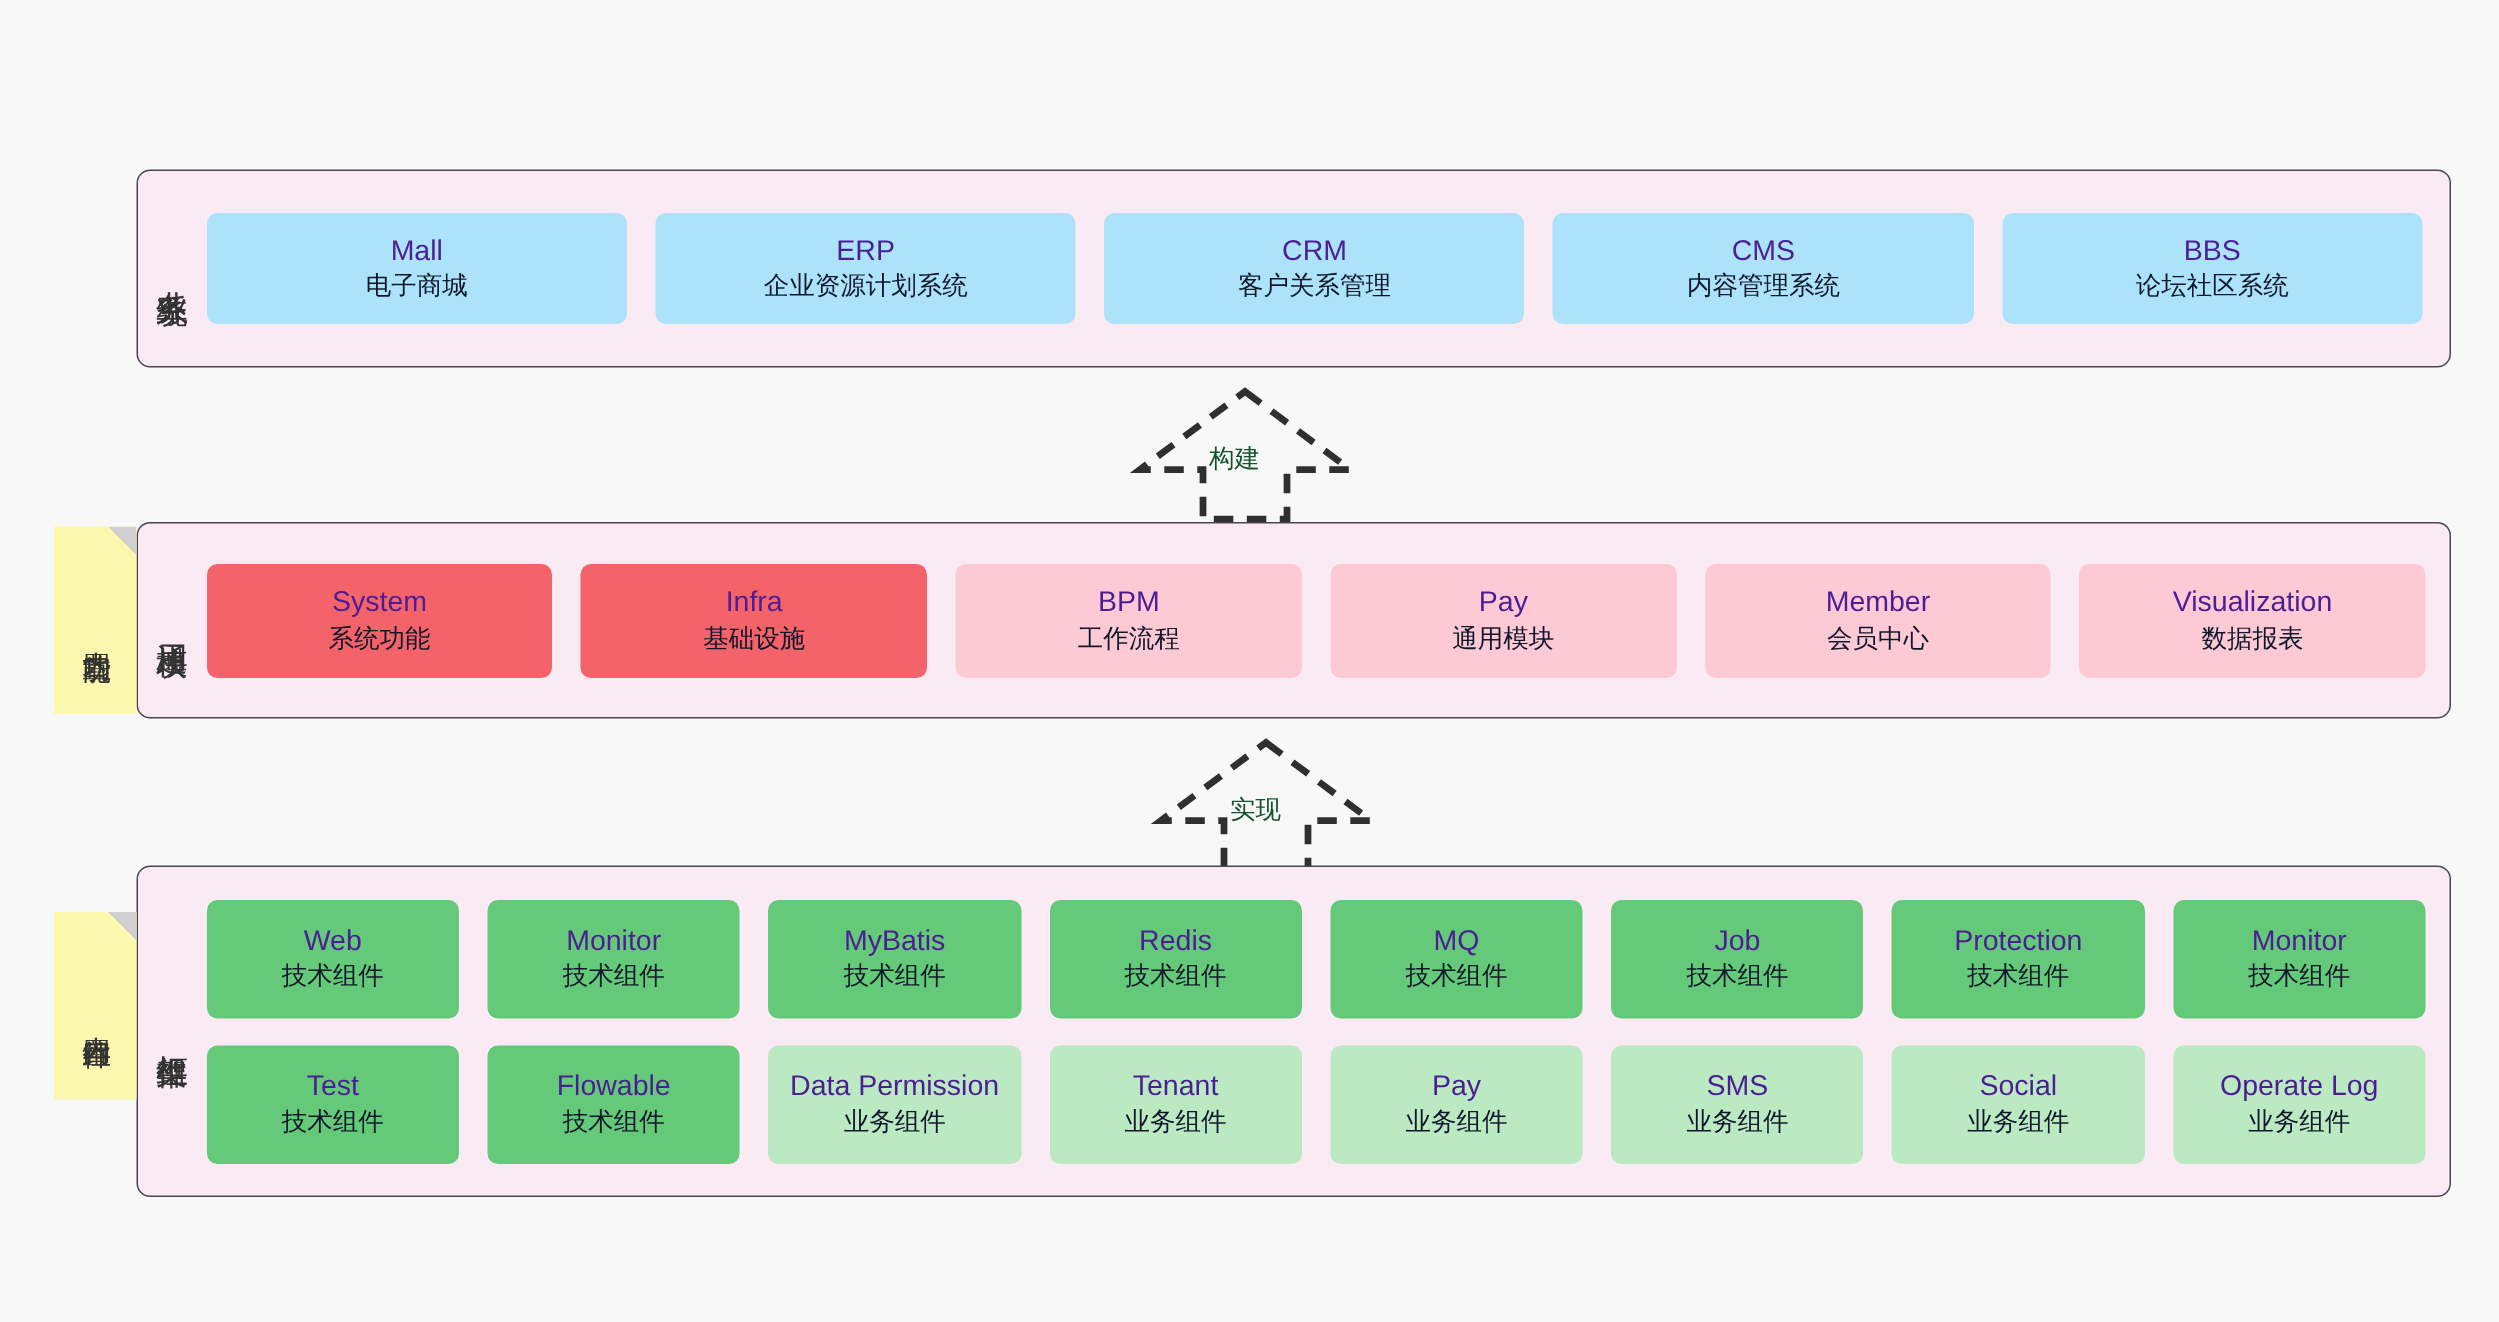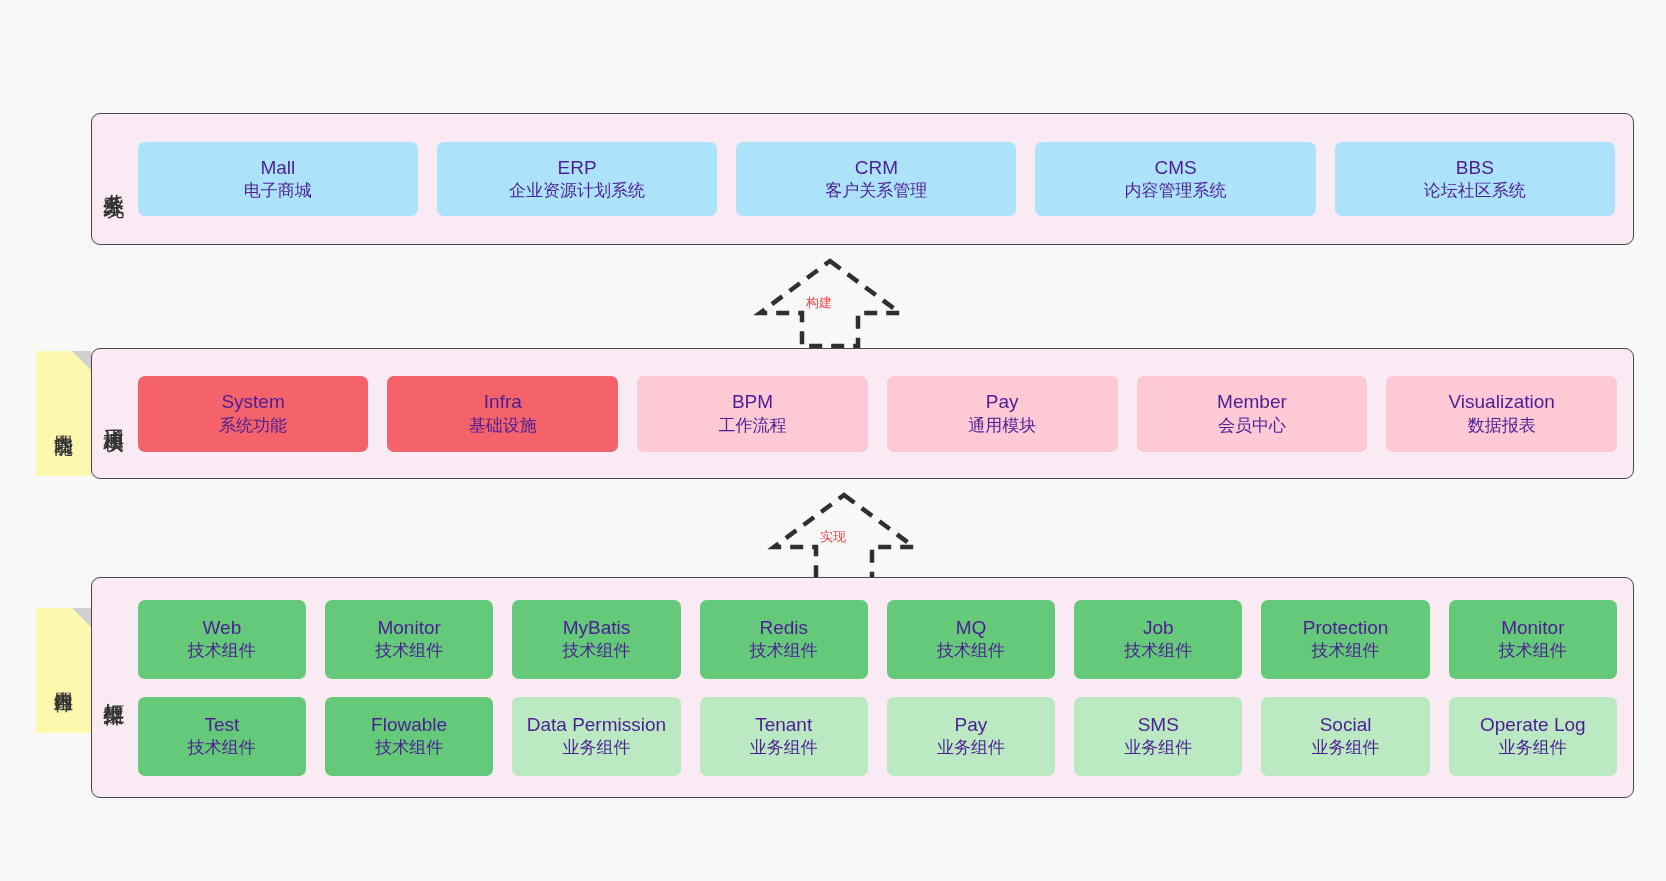--- a/index.html
+++ b/index.html
@@ -78,21 +78,21 @@
     line-height: 1.28;
     box-sizing: border-box;
     padding: 4px 6px;
   }
   .node .n-title {
     font-size: 19px;
     color: #4c1d95;
   }
   .node .n-sub {
     font-size: 17px;
-    color: #4c1d95;
+    color: #0f172a;
   }
 
   
   .c-blue        { background: #ace3fb; }
   .c-red         { background: #f4636a; }
   .c-pink        { background: #fcc9d4; }
   .c-green       { background: #64ca79; }
   .c-lightgreen  { background: #bae9c2; }
 
   
@@ -139,22 +139,22 @@
   #note-builtin-components { left: 36px; top: 608px; height: 125px; }
 
   
   .blockarrow {
     position: absolute;
     pointer-events: none;
   }
   .blockarrow svg { display: block; overflow: visible; }
   .arrow-label {
     position: absolute;
-    font-size: 13px;
-    color: #ef4444;
+    font-size: 17px;
+    color: #14532d;
     white-space: nowrap;
     user-select: none;
   }
   #arrow-build  { left: 757px; top: 258px; width: 146px; height: 90px; }
   #arrow-build  .arrow-label  { left: 49px; top: 36px; }
   #arrow-impl   { left: 771px; top: 492px; width: 146px; height: 90px; }
   #arrow-impl   .arrow-label  { left: 49px; top: 36px; }
 </style>
 </head>
 <body>

